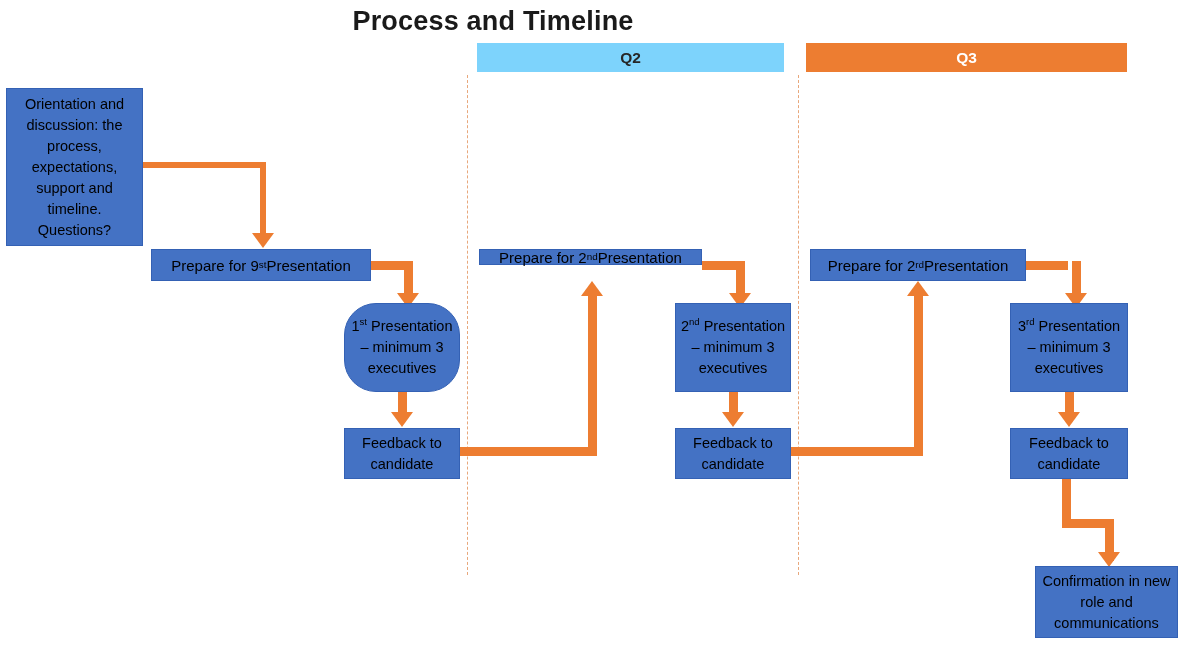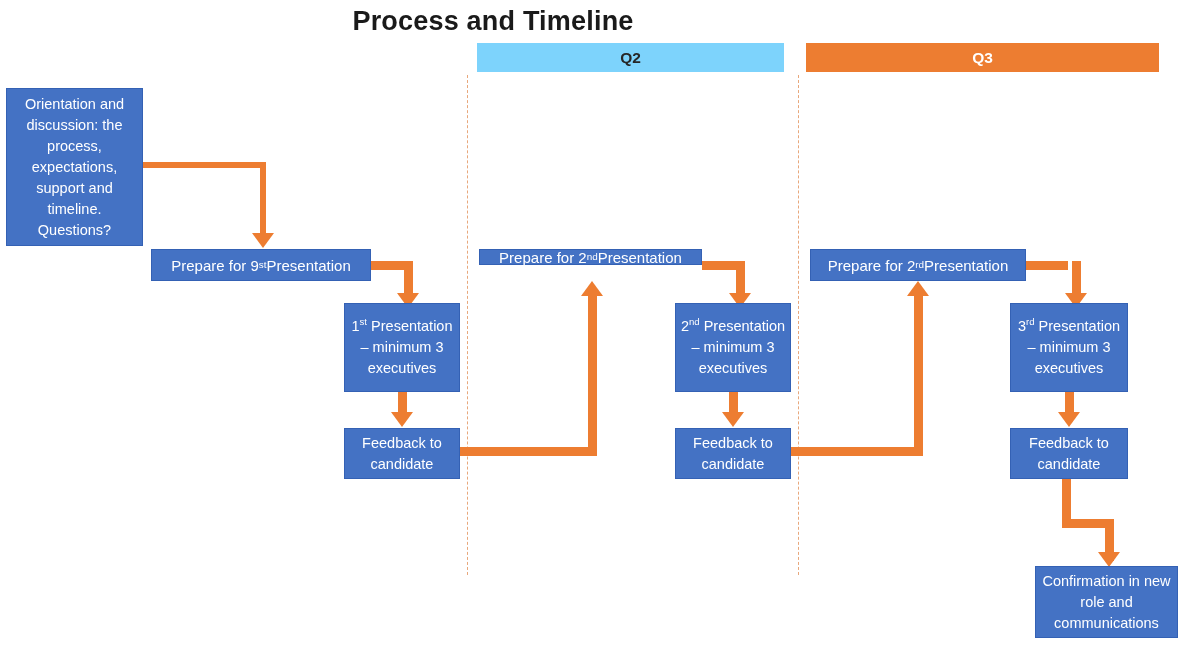--- a/index.html
+++ b/index.html
@@ -42,21 +42,21 @@
   .divider {
     position: absolute;
     width: 0;
     border-left: 1.5px dashed #E8A87C;
   }
 
   .box {
     position: absolute;
     background: #4472C4;
     border: 1px solid #3461B4;
-    color: #ffffff;
+    color: #000000;
     display: flex;
     align-items: center;
     justify-content: center;
     text-align: center;
     font-size: 14.5px;
     line-height: 21px;
     box-sizing: border-box;
     padding: 2px 4px;
   }
   .box.one-line { font-size: 15px; }
@@ -89,42 +89,42 @@
   .thickh { height: 9px; }
 </style>
 </head>
 <body>
 
 <div id="canvas">
 
   <div class="title">Process and Timeline</div>
 
   <div class="qhead light" style="left:477px;  top:43px; width:307px;">Q2</div>
-  <div class="qhead dark" style="left:806px;  top:43px; width:353px;">Q3</div>
+  <div class="qhead dark" style="left:806px;  top:43px; width:321px;">Q3</div>
 
   <div class="divider" style="left:467px; top:75px; height:500px;"></div>
   <div class="divider" style="left:798px; top:75px; height:500px;"></div>
 
   <div class="box" style="left:6px; top:88px; width:137px; height:158px;">Orientation and discussion: the process, expectations, support and timeline. Questions?</div>
 
   <div class="hbar" style="left:143px; top:162px; width:123px;"></div>
   <div class="vbar" style="left:260px; top:162px; height:72px;"></div>
   <div class="arrowhead arrow-down" style="left:252px; top:233px;"></div>
 
   <div class="box one-line" style="left:151px; top:249px; width:220px; height:32px;">
     <span>Prepare for 9</span>
       <sup>st</sup>
       <span> Presentation</span>
   </div>
 
   <div class="hbar thickh" style="left:371px; top:261px; width:42px;"></div>
   <div class="vbar thick" style="left:404px; top:261px; height:40px;"></div>
   <div class="arrowhead arrow-down" style="left:397px; top:293px;"></div>
 
-  <div class="box" style="left:344px; top:303px; width:116px; height:89px;">
+  <div class="box" style="left:344px; top:303px; width:116px; height:89px;border-radius:32px;">
     <div>
       <span>1</span><sup>st</sup>
       <span>Presentation – minimum 3 executives</span>
     </div>
   </div>
 
   <div class="vbar thick" style="left:398px; top:392px; height:28px;"></div>
   <div class="arrowhead arrow-down" style="left:391px; top:412px;"></div>
 
   <div class="box" style="left:344px; top:428px; width:116px; height:51px;">Feedback to candidate</div>

